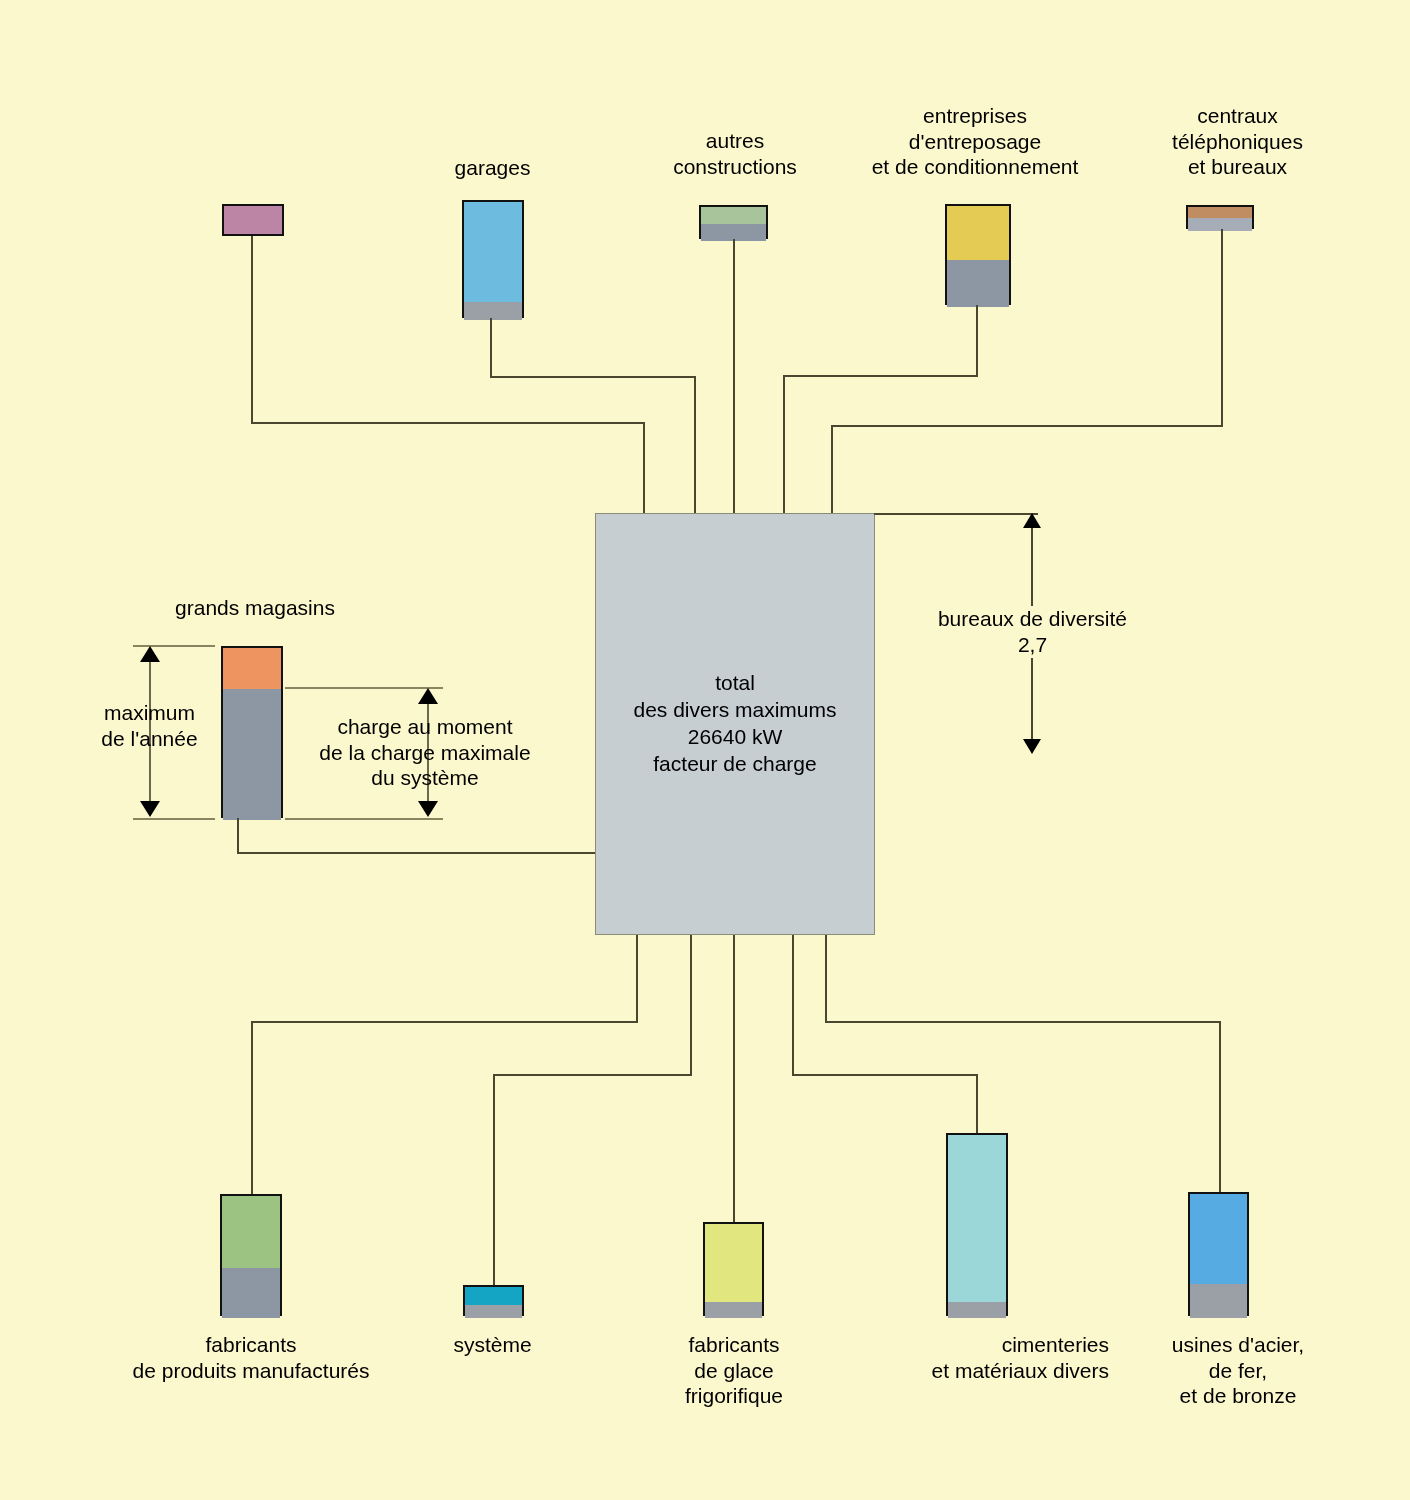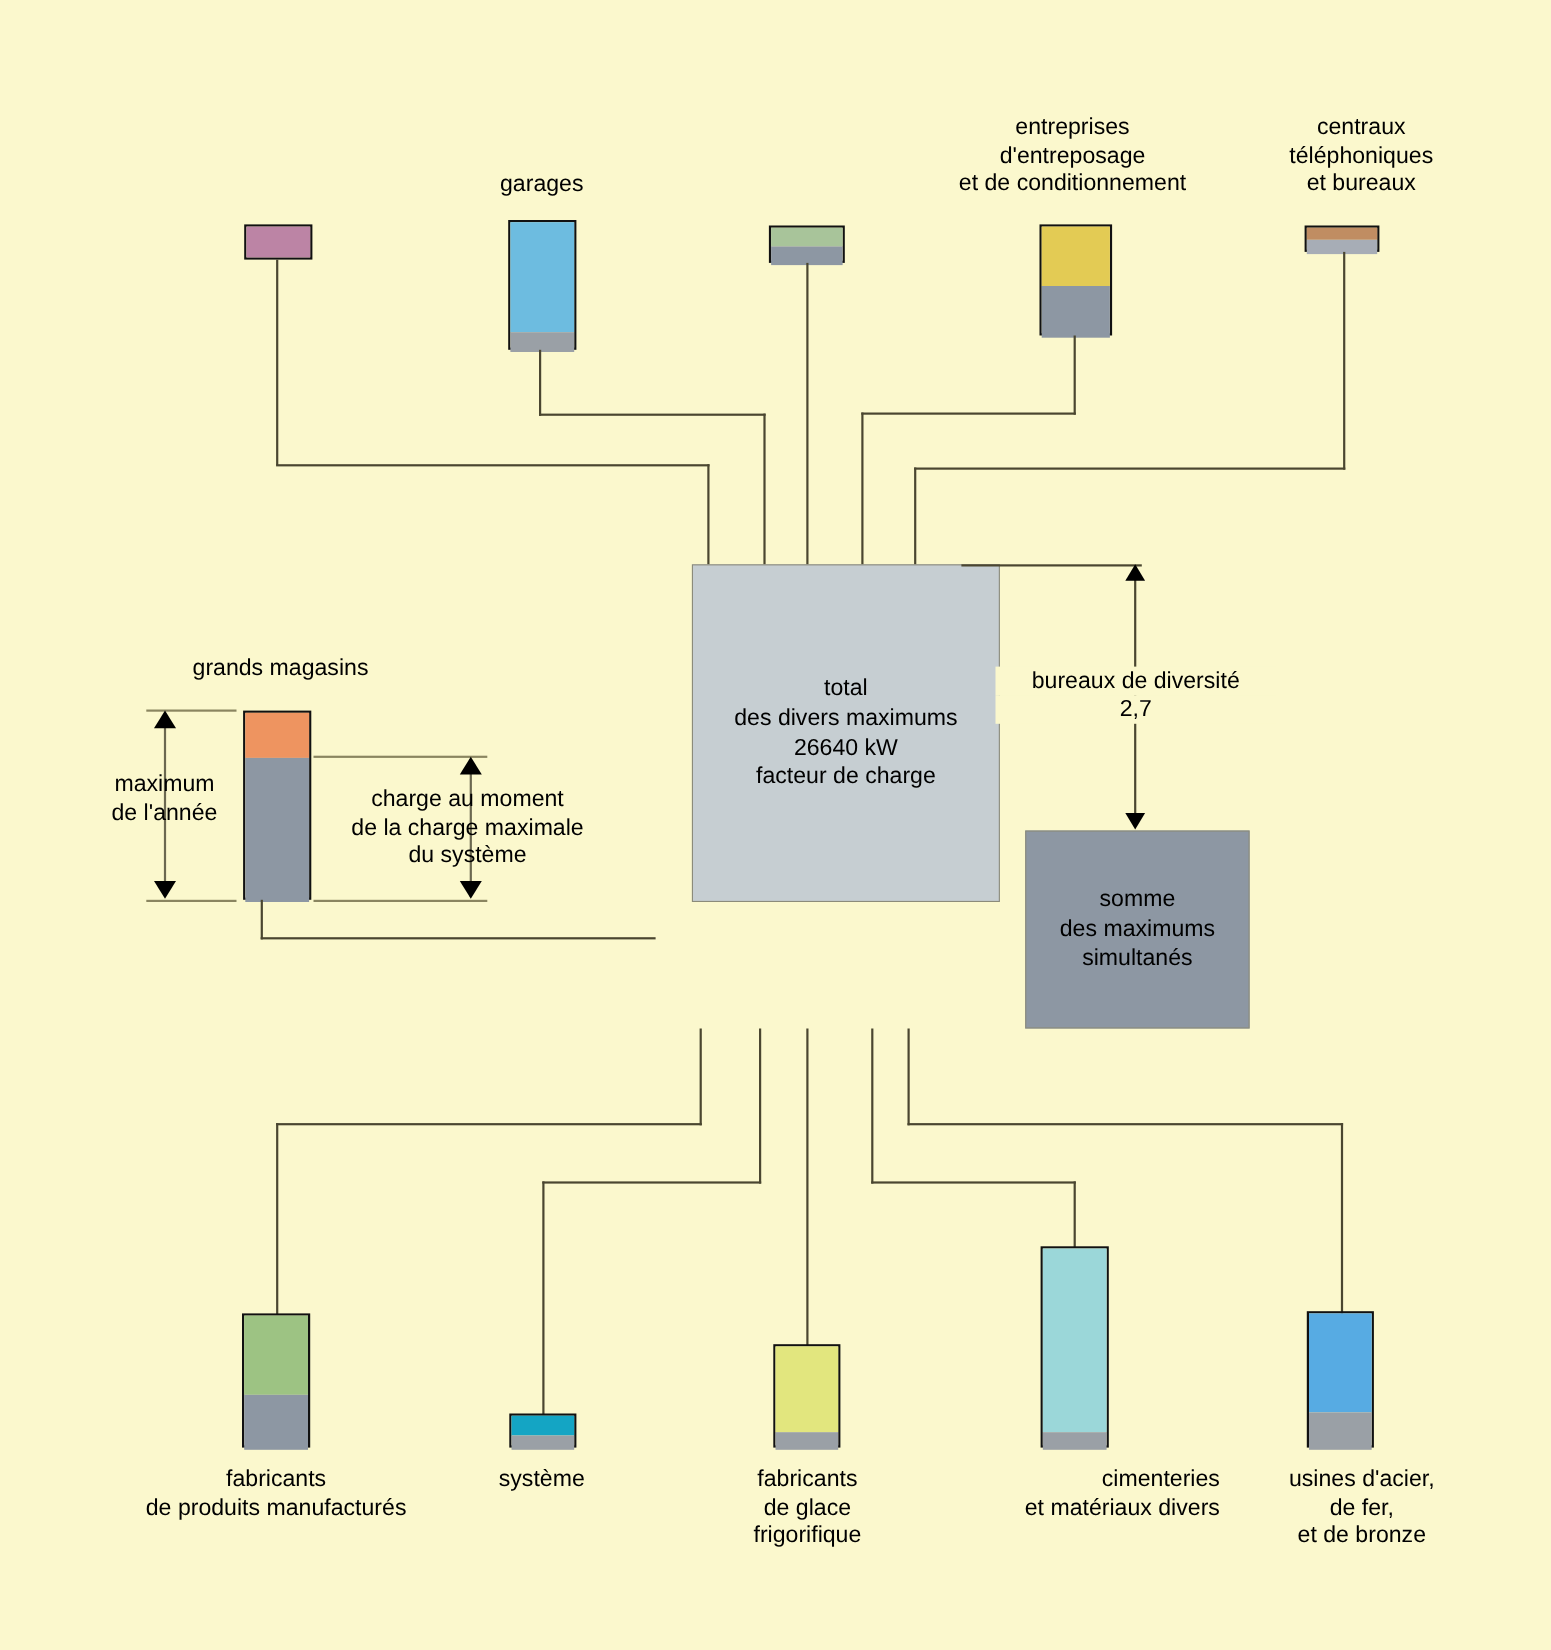--- a/index.html
+++ b/index.html
@@ -43,20 +43,22 @@
   .vstem{position:absolute;width:2px;background:#4a4630;}
 </style>
 </head>
 <body>
 
 <div id="stage">
 
 
   <div class="lbl" style="left:405px;top:155px;width:175px;">garages</div>
 
+  <div class="lbl" style="left:625px;top:128px;width:220px;">autres
+constructions</div>
 
   <div class="lbl" style="left:830px;top:103px;width:290px;">entreprises
 d'entreposage
 et de conditionnement</div>
 
   <div class="lbl" style="left:1125px;top:103px;width:225px;">centraux
 téléphoniques
 et bureaux</div>
 
   <div class="bar" style="left:222px;top:204px;width:62px;height:32px;">
@@ -123,36 +125,33 @@
   <div class="arrow arrow-up" style="left:418px;top:688px;"></div>
   <div class="arrow arrow-down" style="left:418px;top:801px;"></div>
 
   <div class="lbl" style="left:300px;top:714px;width:250px;text-align:center;">charge au moment
 de la charge maximale
 du système</div>
 
   <div class="line v" style="left:237px;top:818px;height:36px;"></div>
   <div class="line h" style="left:237px;top:852px;width:359px;"></div>
 
-  <div class="box" style="left:629px;top:513px;width:280px;height:307px;background:#C6CED2;">total
+  <div class="box" style="left:595px;top:513px;width:280px;height:422px;background:#C6CED2;">total
 des divers maximums
 26640 kW
 facteur de charge</div>
 
   <div class="line h" style="left:874px;top:513px;width:164px;"></div>
   <div class="vstem" style="left:1031px;top:517px;height:232px;background:#4a4630;"></div>
   <div class="arrow arrow-up-s" style="left:1023px;top:513px;"></div>
   <div class="arrow arrow-down-s" style="left:1023px;top:739px;"></div>
 
   <div class="lbl" style="left:905px;top:606px;width:255px;background:#FBF8CD;">bureaux de diversité</div>
   <div class="lbl" style="left:905px;top:632px;width:255px;background:#FBF8CD;">2,7</div>
 
-  <div class="box" style="left:932px;top:755px;width:204px;height:180px;background:#8D97A3;">somme
-des maximums
-simultanés</div>
 
   <div class="line v" style="left:636px;top:935px;height:88px;"></div>
   <div class="line h" style="left:251px;top:1021px;width:387px;"></div>
   <div class="line v" style="left:251px;top:1021px;height:174px;"></div>
 
   <div class="line v" style="left:690px;top:935px;height:141px;"></div>
   <div class="line h" style="left:493px;top:1074px;width:199px;"></div>
   <div class="line v" style="left:493px;top:1074px;height:212px;"></div>
 
   <div class="line v" style="left:733px;top:935px;height:288px;"></div>

